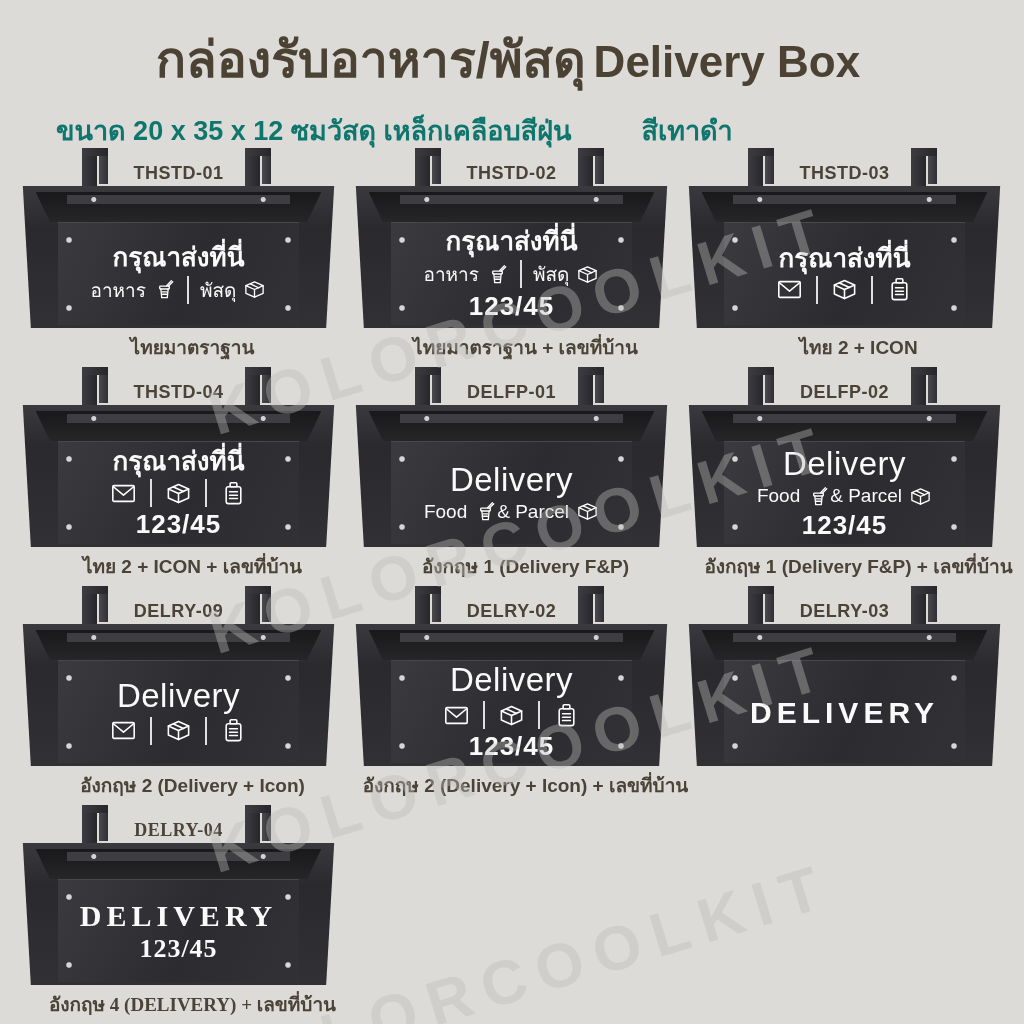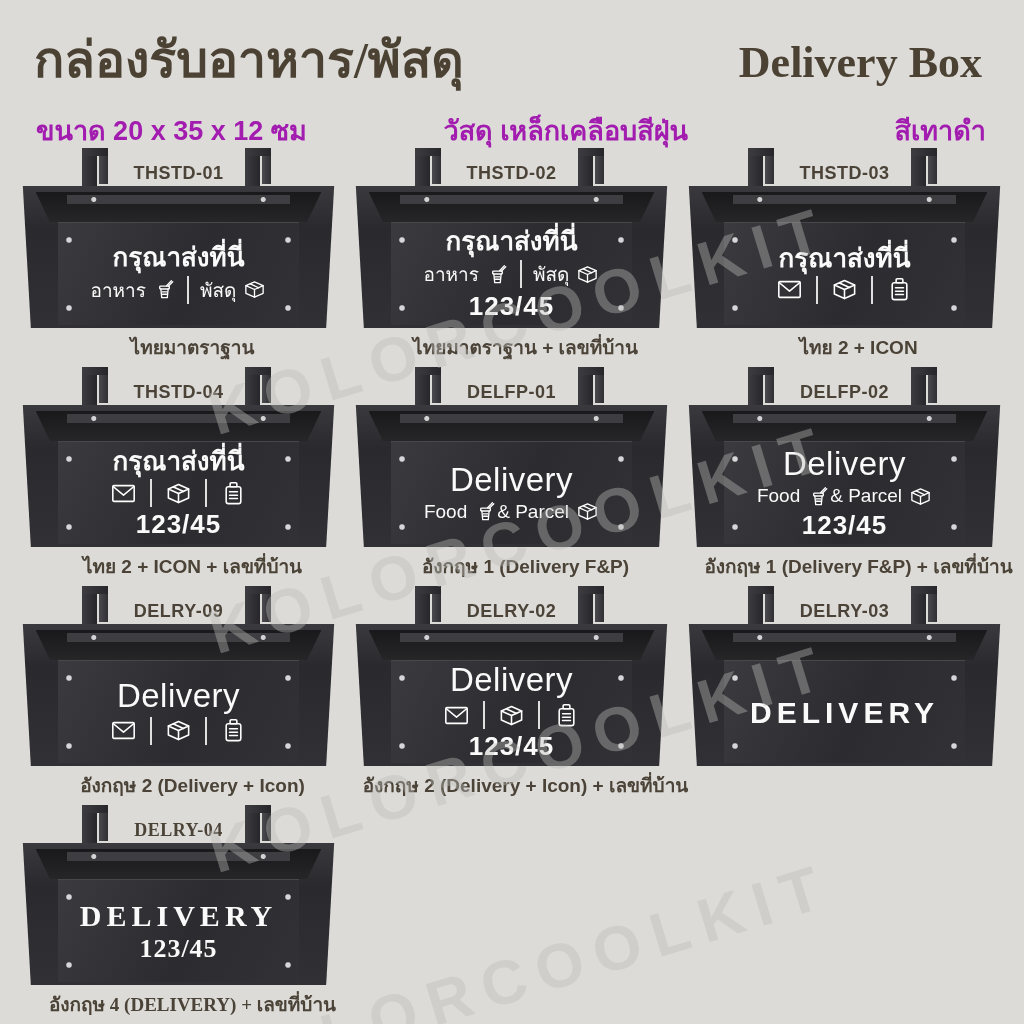--- a/index.html
+++ b/index.html
@@ -2,25 +2,25 @@
 <html><head>
 <meta charset="utf-8">
 <style>
   html,body{margin:0;padding:0;}
   body{width:1024px;height:1024px;overflow:hidden;background:#dcdbd8;
        font-family:"Liberation Sans","DejaVu Sans",sans-serif;color:#4b4337;}
   .stage{position:relative;width:1024px;height:1024px;}
 
   
   header{position:absolute;top:0;left:0;right:0;padding:20px 34px 0;}
-  .title-row{display:flex;justify-content:space-between;align-items:baseline;font-family:Liberation Serif, serif;}
+  .title-row{display:flex;justify-content:center;align-items:baseline;}
   .title-thai{margin:0;font-size:50px;font-weight:800;color:#4b4234;letter-spacing:0;}
   .title-en{margin:8px;font-size:44px;font-weight:700;color:#4b4234;}
-  .spec-row{display:flex;justify-content:space-between;margin-top:10px;padding:0 4px 0 2px;
-            font-size:27px;font-weight:700;color:#a21caf;}
+  .spec-row{display:flex;margin-top:10px;padding:0 4px 0 2px;
+            font-size:27px;font-weight:700;color:#0f766e;margin-left:20px;}
   .spec-row span:nth-child(2){margin-right:70px;}
 
   
   #grid{position:absolute;top:148px;left:12px;width:1000px;
         display:grid;grid-template-columns:repeat(3,333px);grid-auto-rows:219px;}
   .product{position:relative;width:333px;height:219px;}
   .visual{position:absolute;left:6px;right:6px;top:0;bottom:30px;}
 
   .model{position:absolute;top:15px;left:0;width:100%;text-align:center;z-index:2;
          font-size:18px;font-weight:700;letter-spacing:.5px;color:#4b4337;}

